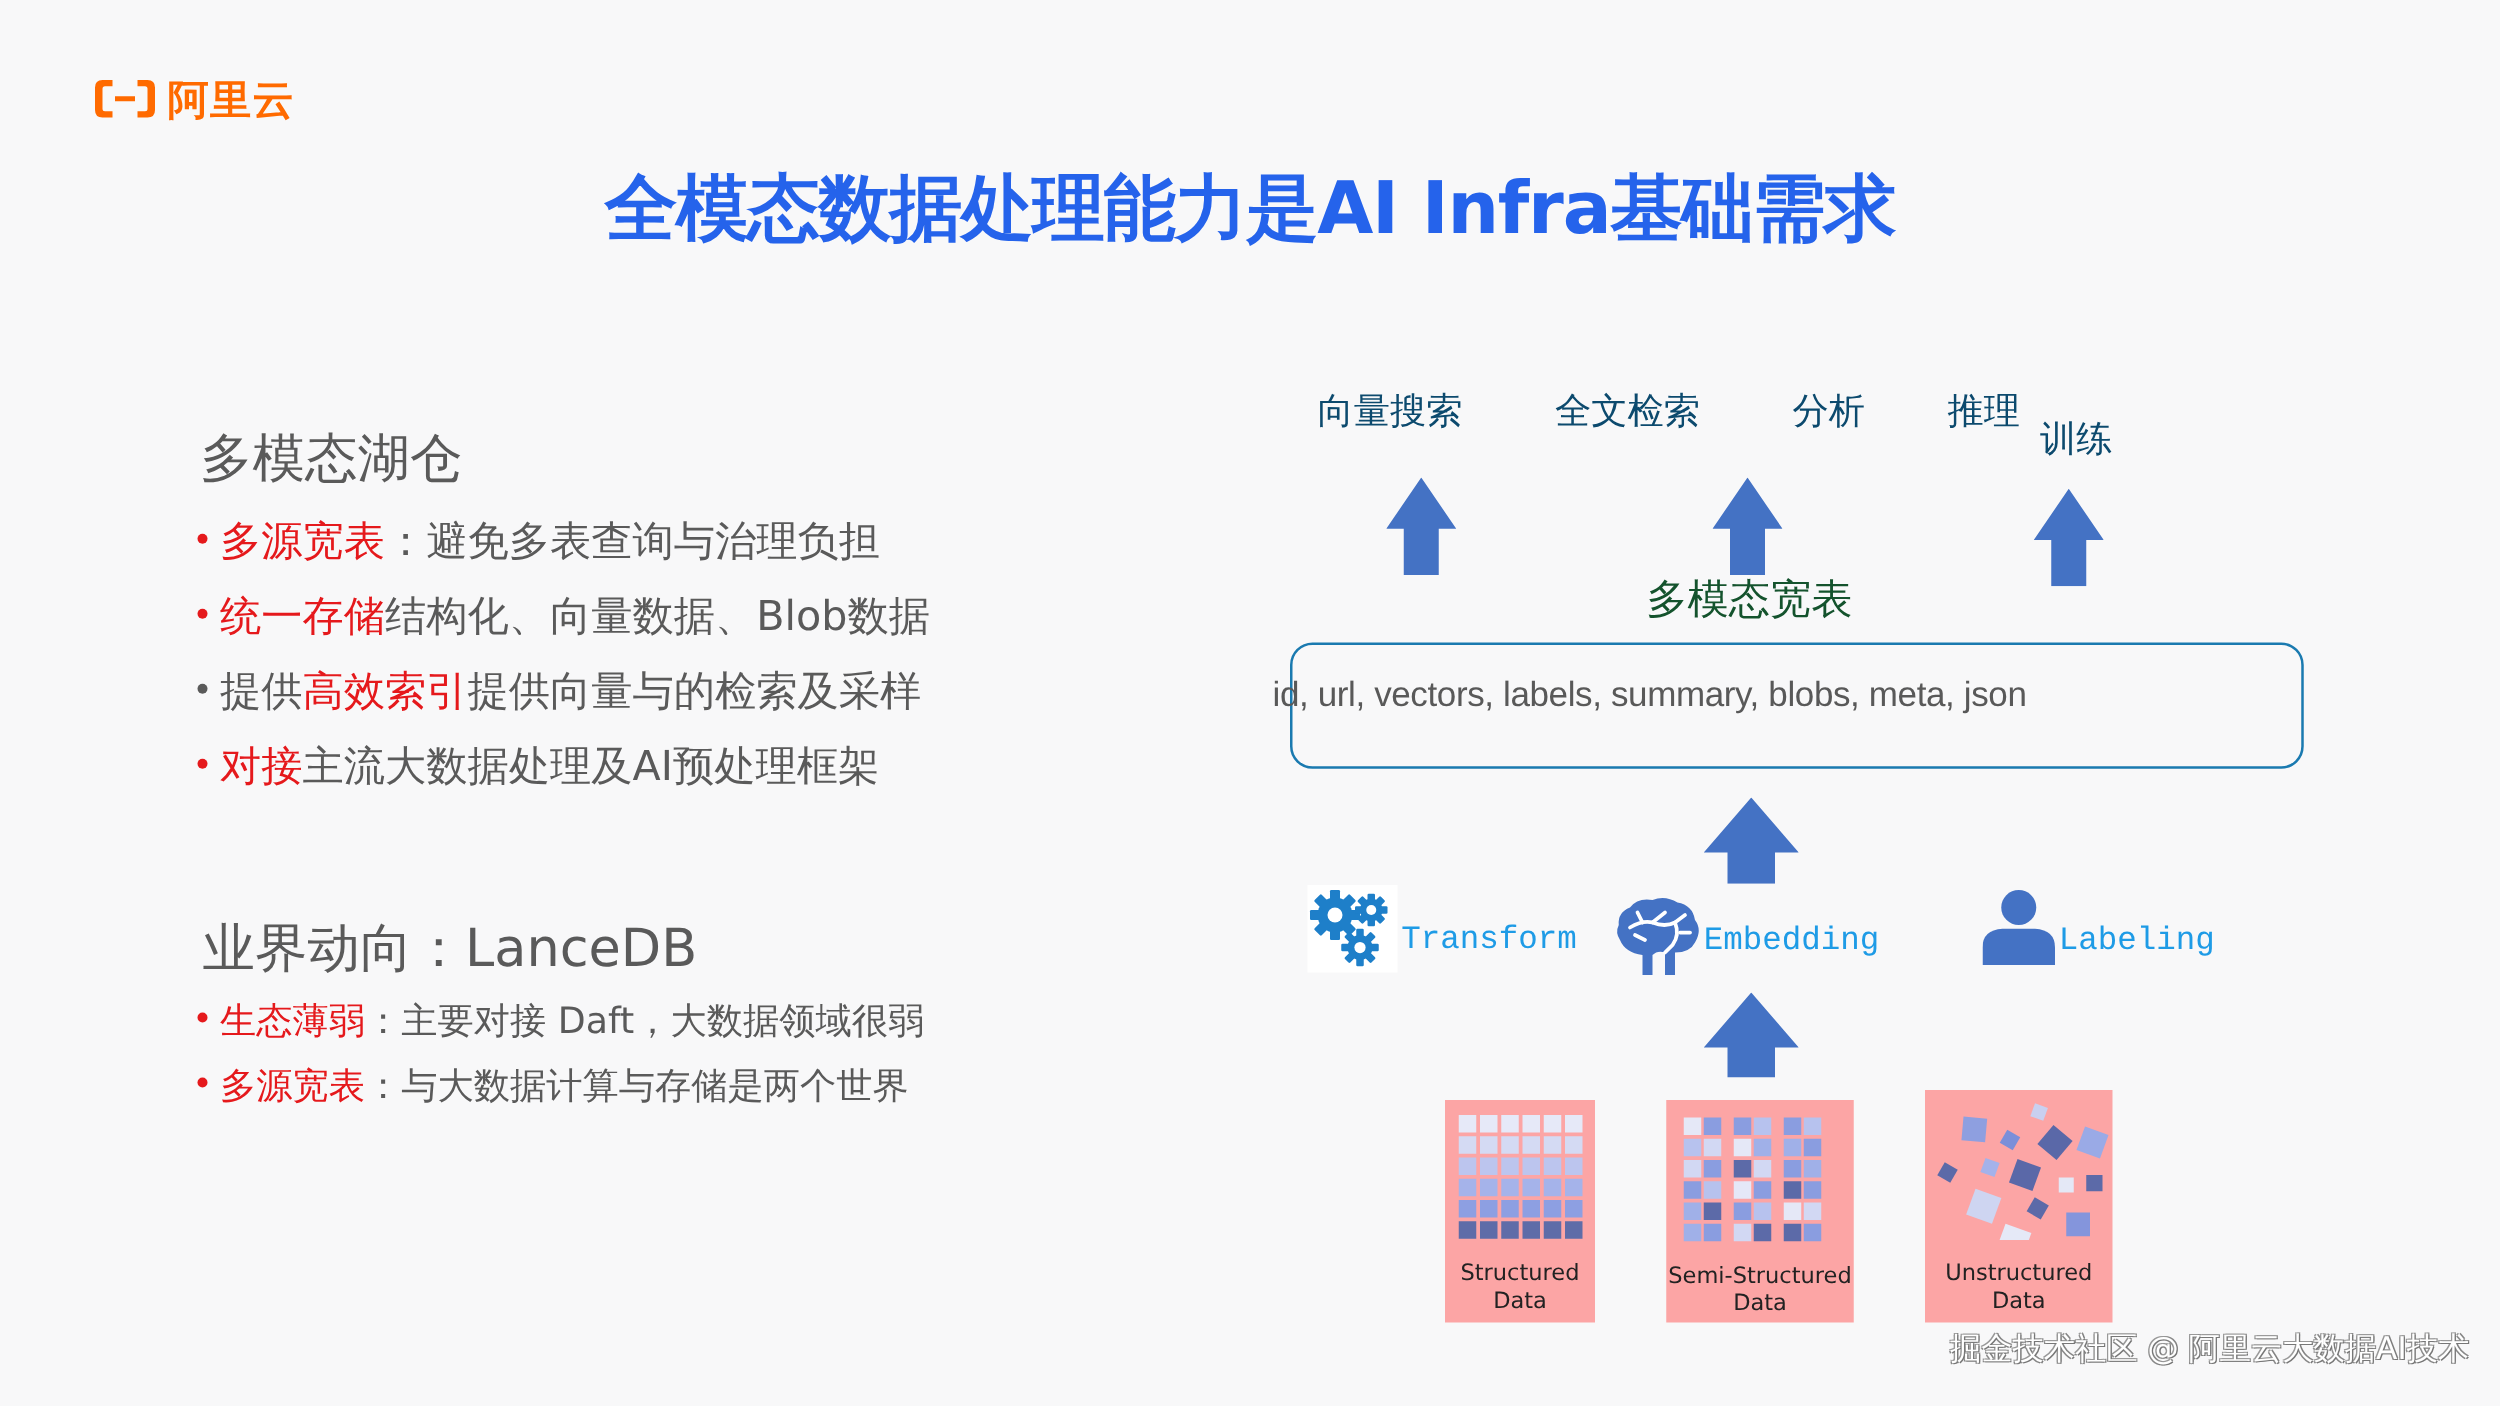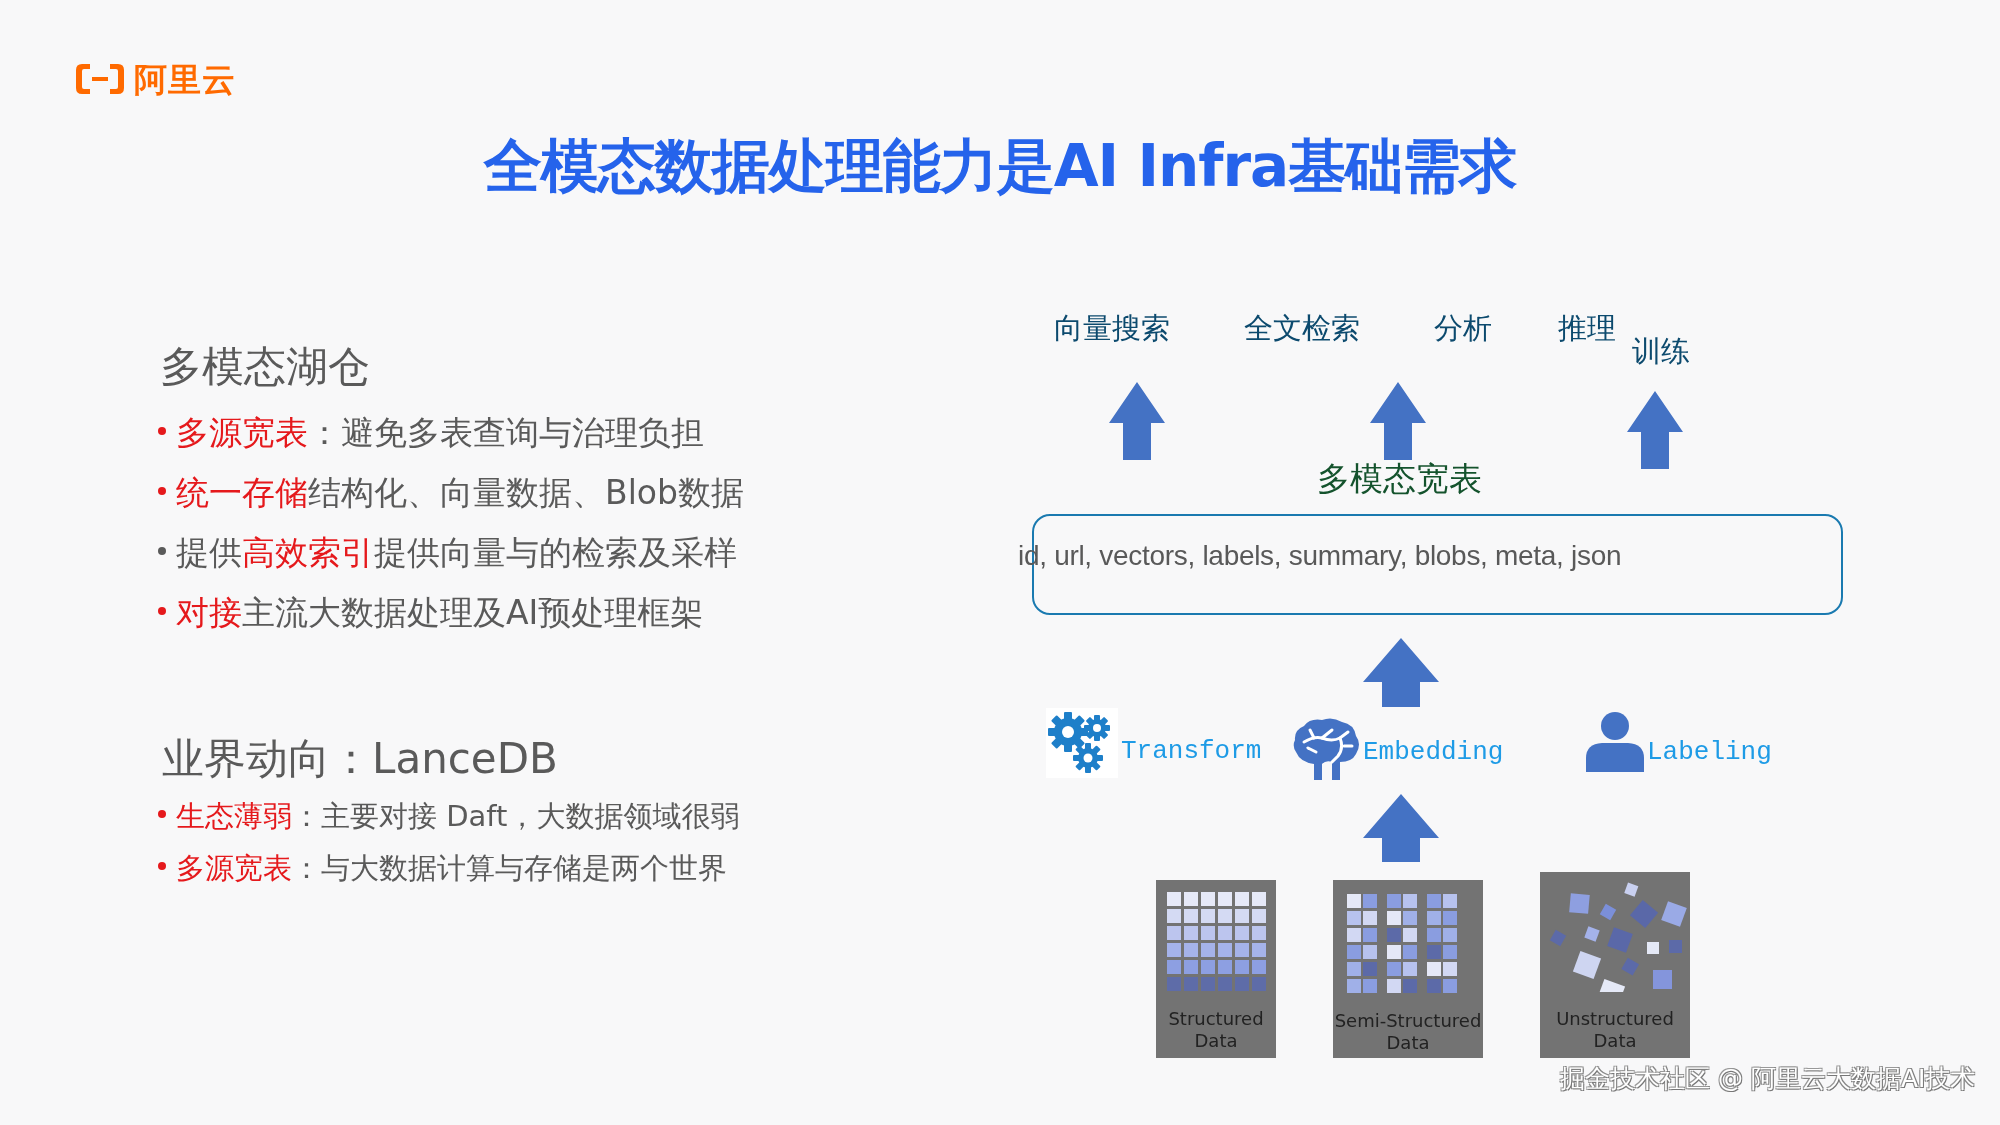--- a/index.html
+++ b/index.html
@@ -27,21 +27,21 @@
 
   
   .top-label { font-size:29px; color:#0c4a6e; white-space:nowrap; line-height:1; top:314px; }
   .arrow { position:absolute; }
   .mid-label { left:1317px; top:462px; font-size:33px; color:#14532d; white-space:nowrap; line-height:1; }
   .schema-box { left:1032px; top:514px; width:811px; height:101px; border:2.5px solid #1a7ab0; border-radius:18px; }
   .schema-text { left:1018px; top:542px; width:840px; font-family:"Liberation Sans",sans-serif; font-size:28px; color:#595959; white-space:nowrap; line-height:1; letter-spacing:-0.3px; }
 
   .proc-label { font-size:26px; color:#1e9be6; white-space:nowrap; line-height:1;font-family:Liberation Mono, monospace; }
 
-  .card { background:#737373; }
+  .card { background:#fca5a5; }
   .card-label { position:absolute; left:0; width:100%; text-align:center; font-size:18px; color:#222; line-height:22px; }
   .sq { position:absolute; width:14px; height:14px; }
 
   .watermark { left:1560px; top:1066px; font-size:25px; color:#ffffff; white-space:nowrap; line-height:1;
     text-shadow: 1px 1px 0 #777, -1px -1px 0 #999, 1px -1px 0 #888, -1px 1px 0 #888; }
 </style>
 </head>
 <body>
 
 <div class="abs logo">

